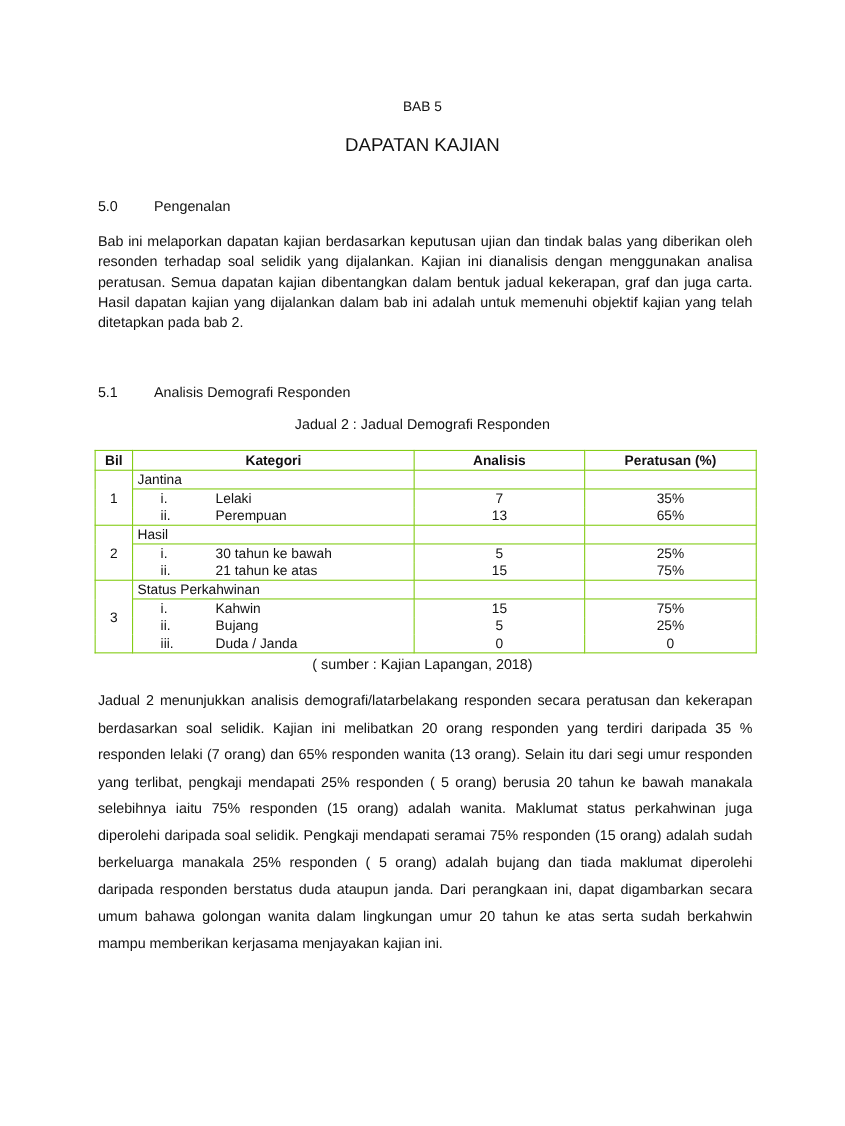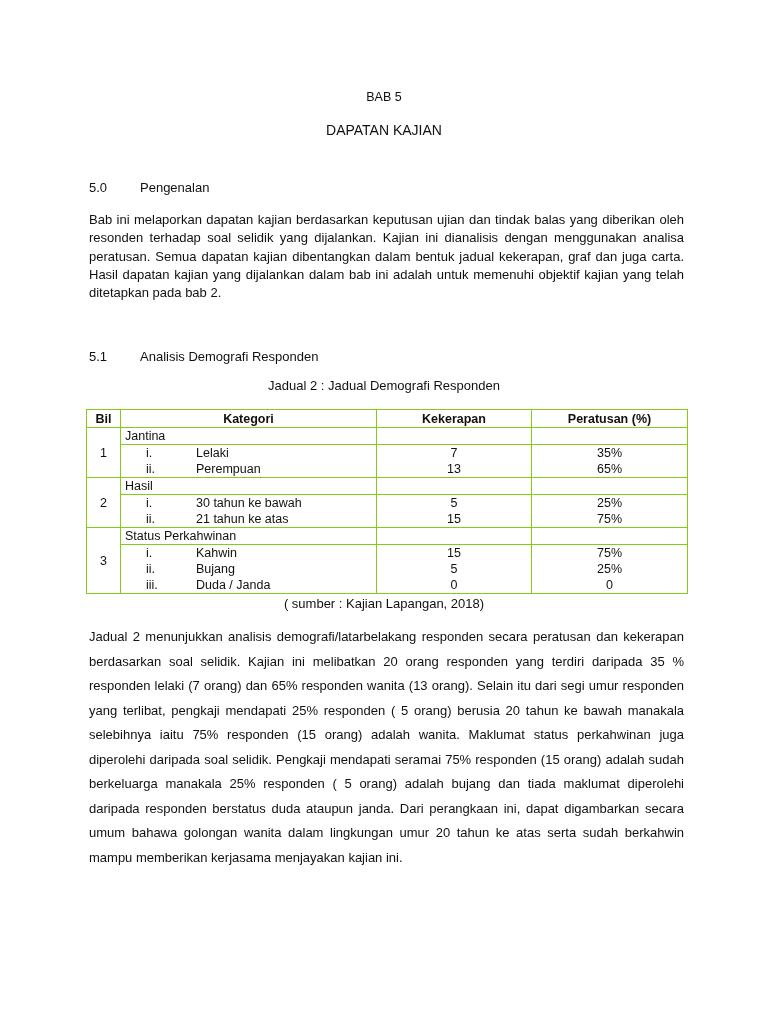--- a/index.html
+++ b/index.html
@@ -2,21 +2,21 @@
 <html><head>
 <meta charset="utf-8">
 <style>
   html, body { margin:0; padding:0; background:#ffffff; }
   body { width:768px; height:1024px; position:relative; overflow:hidden;
          font-family:"Liberation Sans", sans-serif; color:#111; font-size:13px; }
   .abs { position:absolute; }
   .center { text-align:center; }
   .bold { font-weight:normal; }
   #chapter { left:0; width:768px; top:90px; font-size:12.5px; }
-  #chapter-title { left:0; width:768px; top:122px; font-size:14px; }
+  #chapter-title { left:0; width:768px; top:122px; font-size:17px; }
   .sec-num { font-size:13px; }
   .sec-title { font-size:13px; }
   .para { left:89px; width:595px; text-align:justify; font-size:13px; }
   #p1 { top:211px; line-height:18.3px; }
   #p2 { top:625px; line-height:24.5px; }
   #table-caption { left:0; width:768px; top:378px; font-size:13px; }
   #source { left:0; width:768px; top:596px; font-size:13px; }
   table { position:absolute; left:86px; top:409px; border-collapse:collapse; font-size:12.5px; }
   td, th { border:1px solid #84cc16; padding:0; height:16px; line-height:16px; }
   th { font-weight:bold; height:17px; }
@@ -42,21 +42,21 @@
 <div class="abs bold sec-num" style="left:89px; top:349px;">5.1</div>
 <div class="abs bold sec-title" style="left:140px; top:349px;">Analisis Demografi Responden</div>
 
 <div class="abs center" id="table-caption">Jadual 2 : Jadual Demografi Responden</div>
 
 <table>
   <tbody>
       <tr>
     <th class="c-bil">Bil</th>
     <th class="c-kat">Kategori</th>
-    <th class="c-kek">Kekerapan</th>
+    <th class="c-kek">Analisis</th>
     <th class="c-per">Peratusan (%)</th>
   </tr>
 
   <tr>
     <td class="c-bil" rowspan="3">1</td>
     <td class="c-kat kat-head">Jantina</td>
     <td class="c-kek"></td>
     <td class="c-per"></td>
   </tr>
   <tr>

